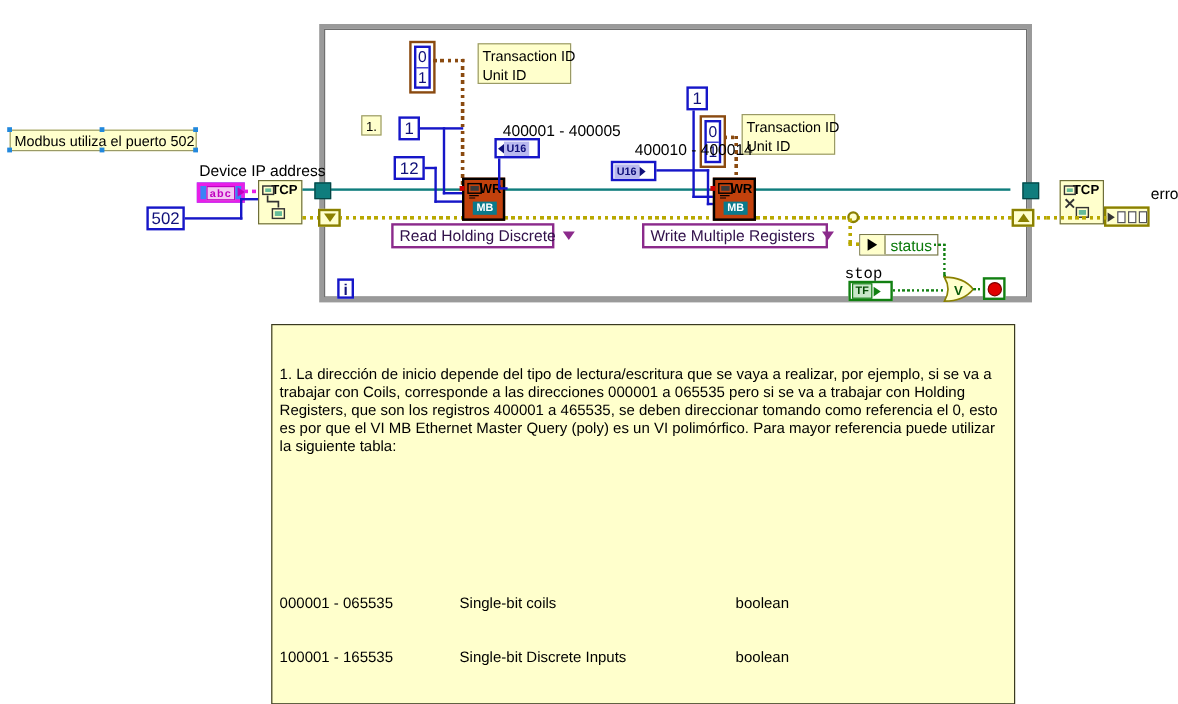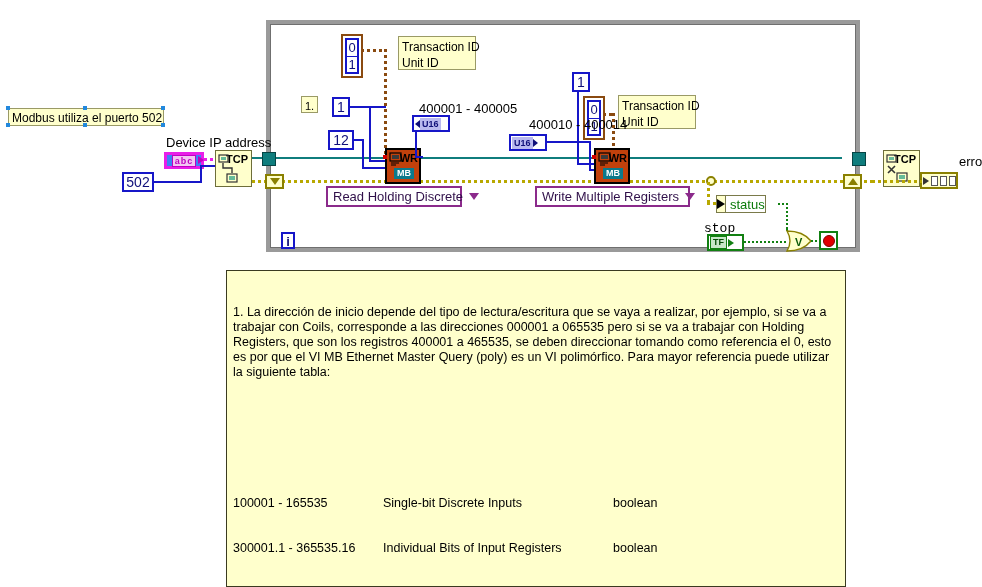--- a/index.html
+++ b/index.html
@@ -496,21 +496,21 @@
 </div>
 <div class="abs ring" style="left:535px; top:186px; width:155px; height:21px;">
   <span>Write Multiple Registers</span>
   <span class="tri"></span>
 </div>
 
 <div class="abs" style="left:706px; top:176px; width:6px; height:6px; border:2px solid #8a8000; border-radius:50%; background:#FFFFCC;"></div>
 <div class="abs dot-v" style="left:707px; top:182px; height:22px;"></div>
 <div class="abs dot-h" style="left:707px; top:202px; width:12px;"></div>
 
-<div class="abs ind-status" style="left:716px; top:195px; width:50px; height:18px;">
+<div class="abs ind-status" style="left:716px; top:195px; width:66px; height:18px;">
   <span class="term">
     <span class="arrowk"></span>
   </span>
   <span class="txt">status</span>
 </div>
 
 <div class="abs gdot-h" style="left:778px; top:203px; width:10px;"></div>
 <div class="abs gdot-v" style="left:786px; top:203px; height:28px;"></div>
 <div class="abs gdot-h" style="left:786px; top:229px; width:4px;"></div>
 
@@ -550,20 +550,21 @@
       <i></i>
       <i></i>
     </span>
 </div>
 <div class="abs dot-h" style="left:872px; top:180px; width:50px;"></div>
 
 <div class="abs desc-box" style="left:226px; top:270px; width:620px; height:317px;">
   <div style="white-space:normal;">1. La dirección de inicio depende del tipo de lectura/escritura que se vaya a realizar, por ejemplo, si se va a trabajar con Coils, corresponde a las direcciones 000001 a 065535 pero si se va a trabajar con Holding Registers, que son los registros 400001 a 465535, se deben direccionar tomando como referencia el 0, esto es por que el VI MB Ethernet Master Query (poly) es un VI polimórfico. Para mayor referencia puede utilizar la siguiente tabla:</div>
   <div style="height:26px;"></div>
   <div class="tbl">
+    <span class="row"><span class="c1">000001 - 065535</span><span class="c2">Single-bit coils</span><span class="c3">boolean</span></span>
     <span class="row"><span class="c1">100001 - 165535</span><span class="c2">Single-bit Discrete Inputs</span><span class="c3">boolean</span></span>
     <span class="row"><span class="c1">300001.1 - 365535.16</span><span class="c2">Individual Bits of Input Registers</span><span class="c3">boolean</span></span>
     
     
     
     
   </div>
   
   
   

